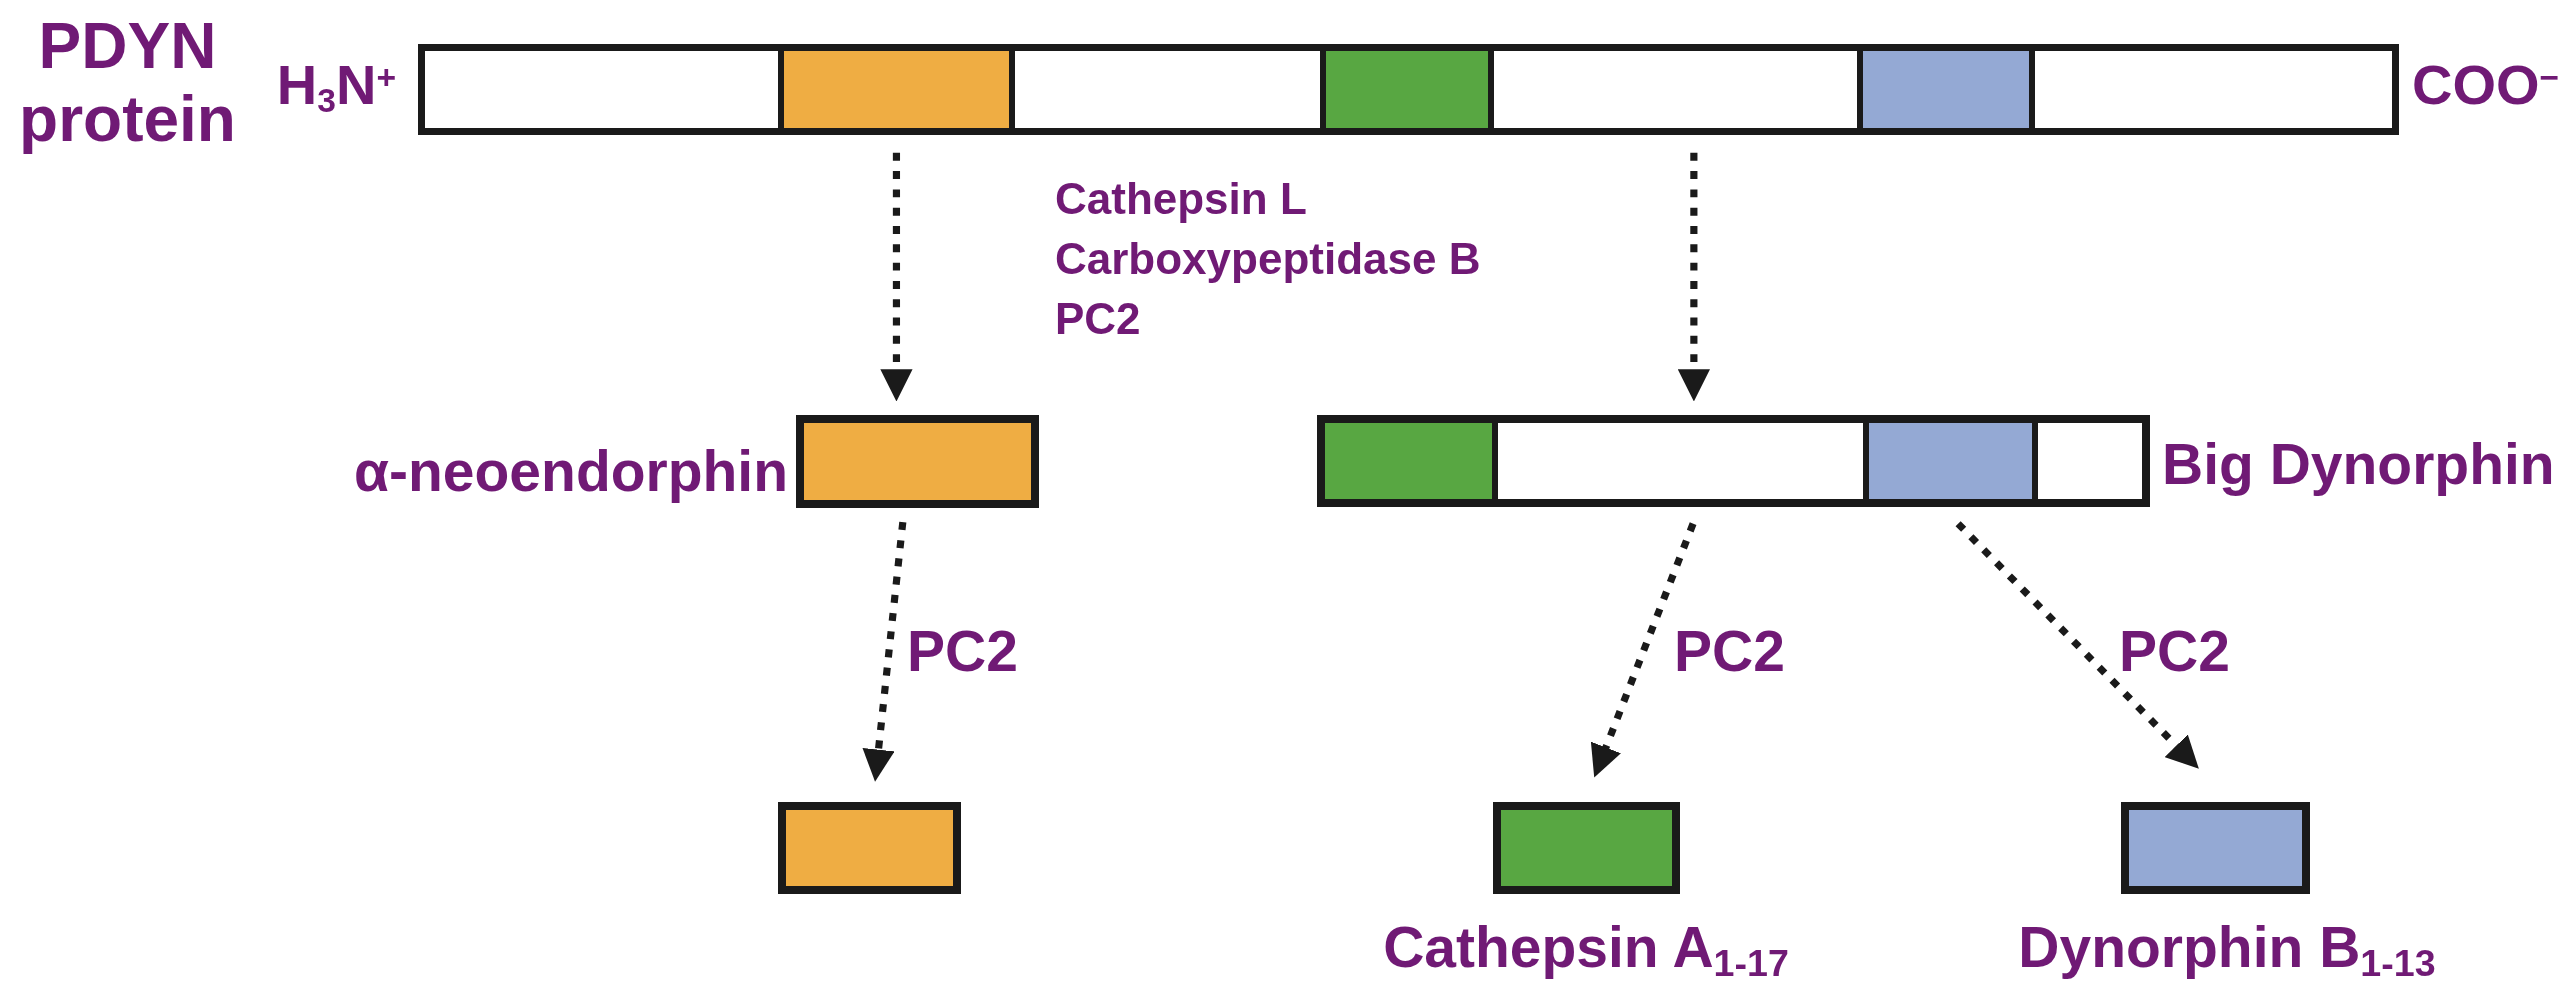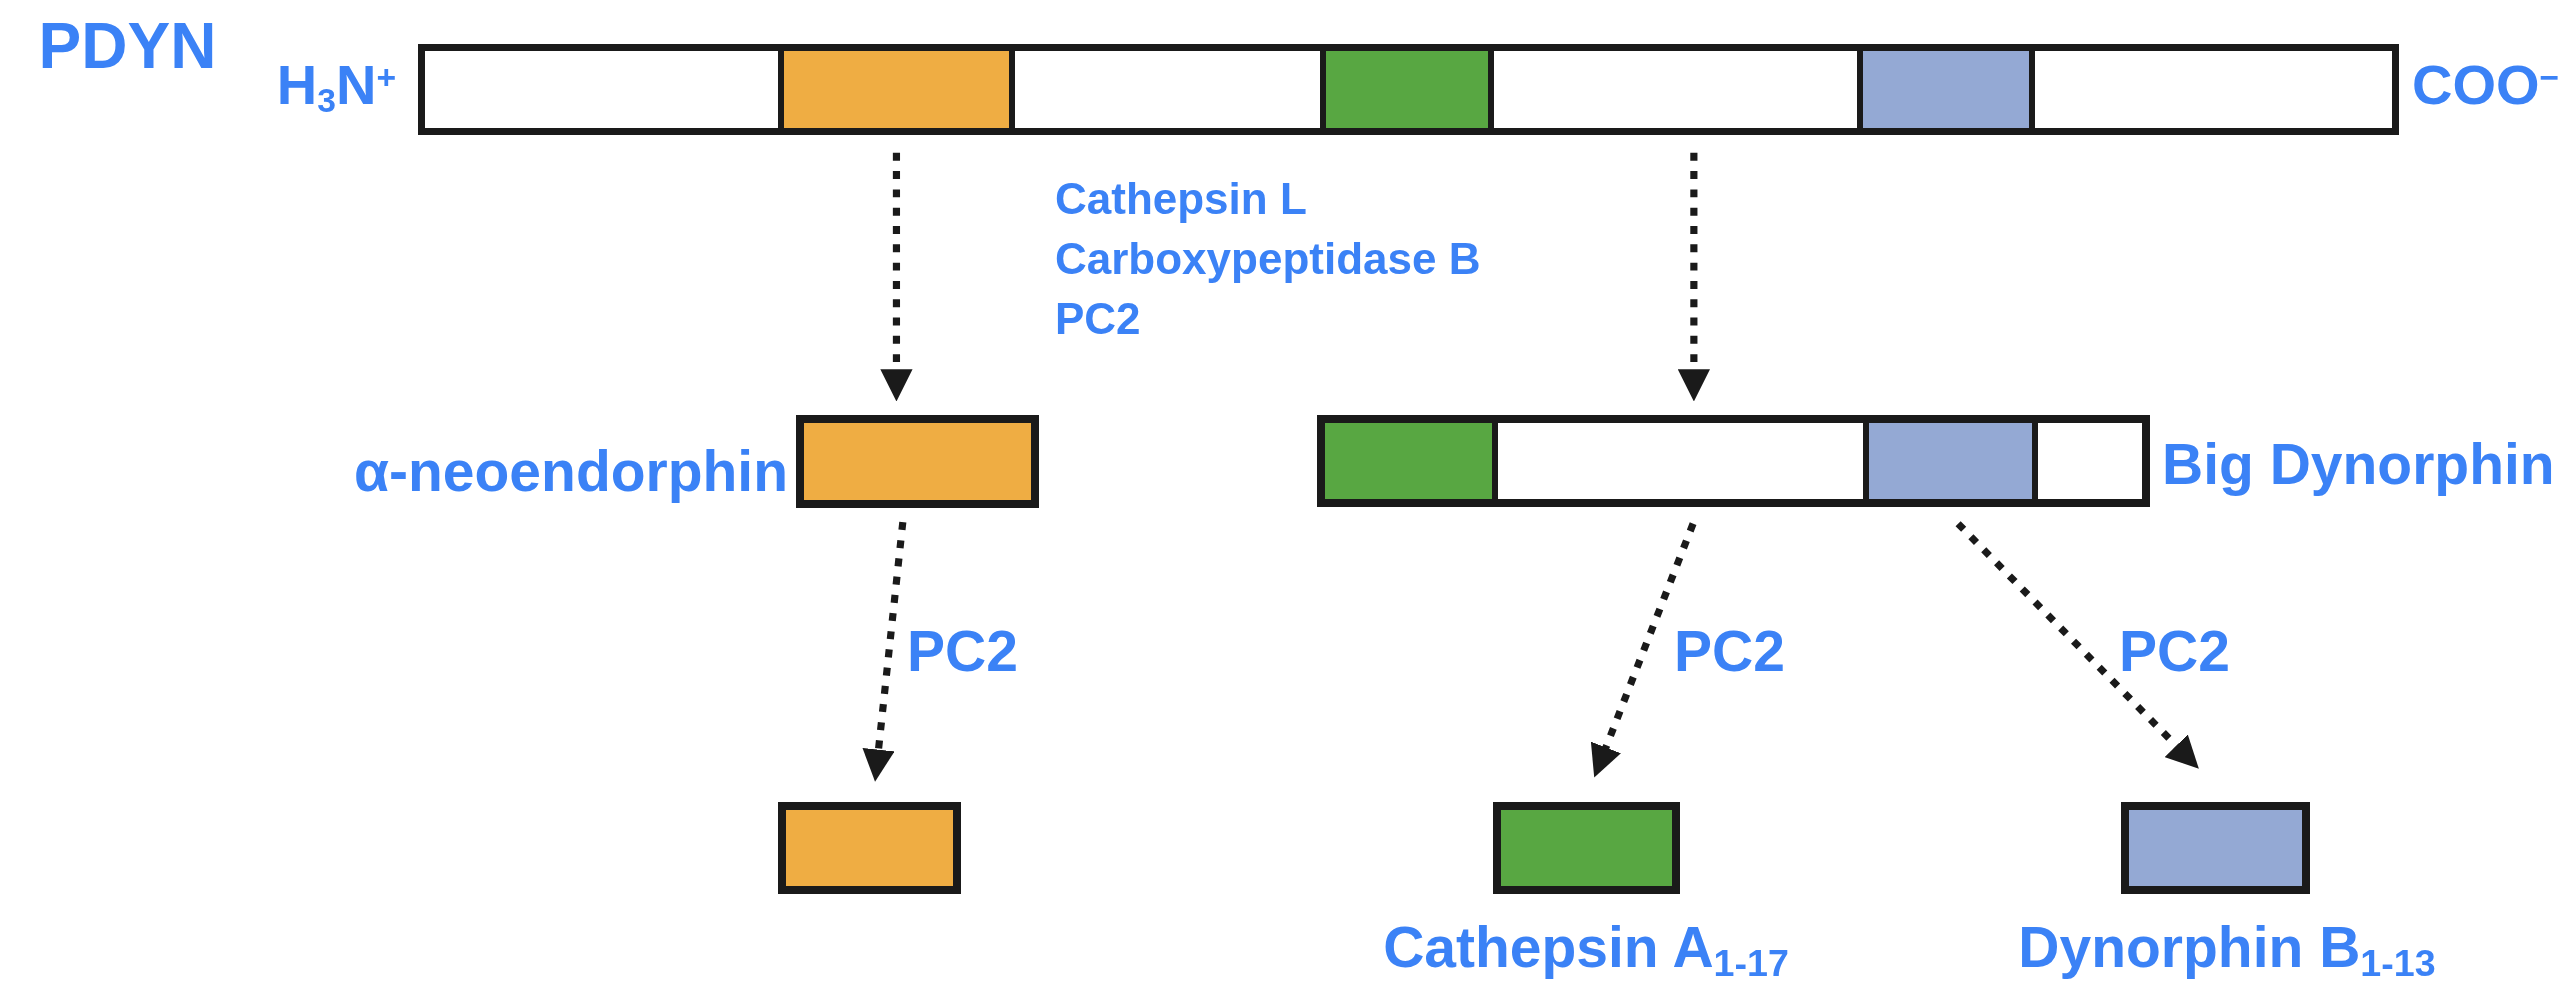--- a/index.html
+++ b/index.html
@@ -3,21 +3,21 @@
 <meta charset="utf-8">
 <style>
   html, body { margin: 0; padding: 0; background: #ffffff; }
   .canvas {
     position: relative;
     width: 2576px;
     height: 994px;
     background: #ffffff;
     font-family: "Liberation Sans", sans-serif;
     font-weight: 700;
-    color: #3b82f6;
+    color: #701a75;
     overflow: hidden;
   }
   .abs { position: absolute; }
   .lbl { white-space: nowrap; }
   .center { text-align: center; }
   .right { text-align: right; }
 
   
   .bar {
     position: absolute;
@@ -65,20 +65,21 @@
     pointer-events: none;
   }
 </style>
 </head>
 <body>
 
 <div class="canvas">
 
   <div class="abs title center" style="left:16px; top:9.6px; width:223px;">
     <div>PDYN</div>
+    <div>protein</div>
   </div>
 
   <div class="abs terminus lbl right" style="right:2180px; top:40px;"><span>H</span><span class="sub">3</span><span>N</span><span class="sup">+</span></div>
 
   <div class="abs terminus lbl" style="left:2412px; top:40px;"><span>COO</span><span class="sup">−</span></div>
 
   <div class="bar" style="left:418px; top:44px; width:1981px; height:91px;">
     <div class="seg" style="left: 353px; width: 237px; background-color: rgb(239, 173, 67);"></div>
     <div class="seg" style="left: 895px; width: 174px; background-color: rgb(88, 167, 66);"></div>
     <div class="seg" style="left: 1432px; width: 178px; background-color: rgb(148, 169, 212);"></div>

